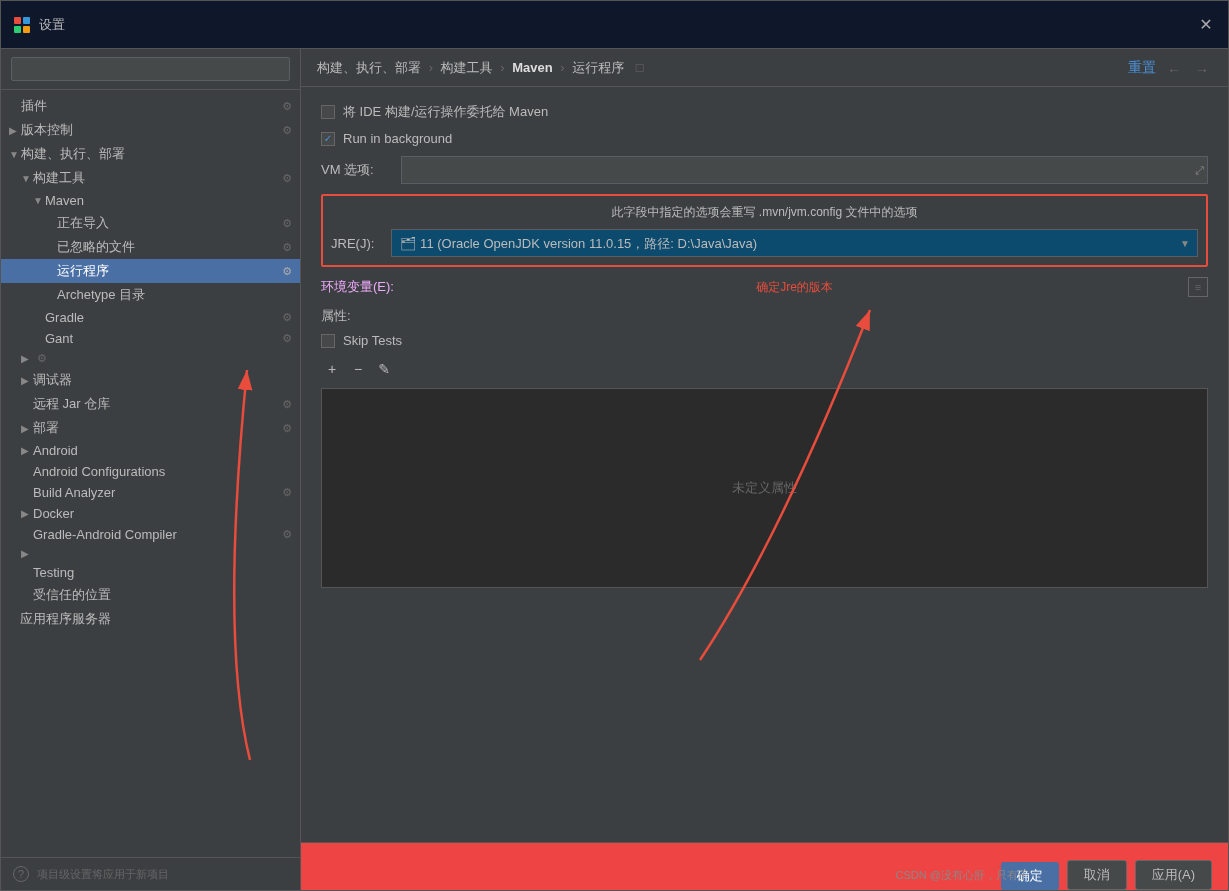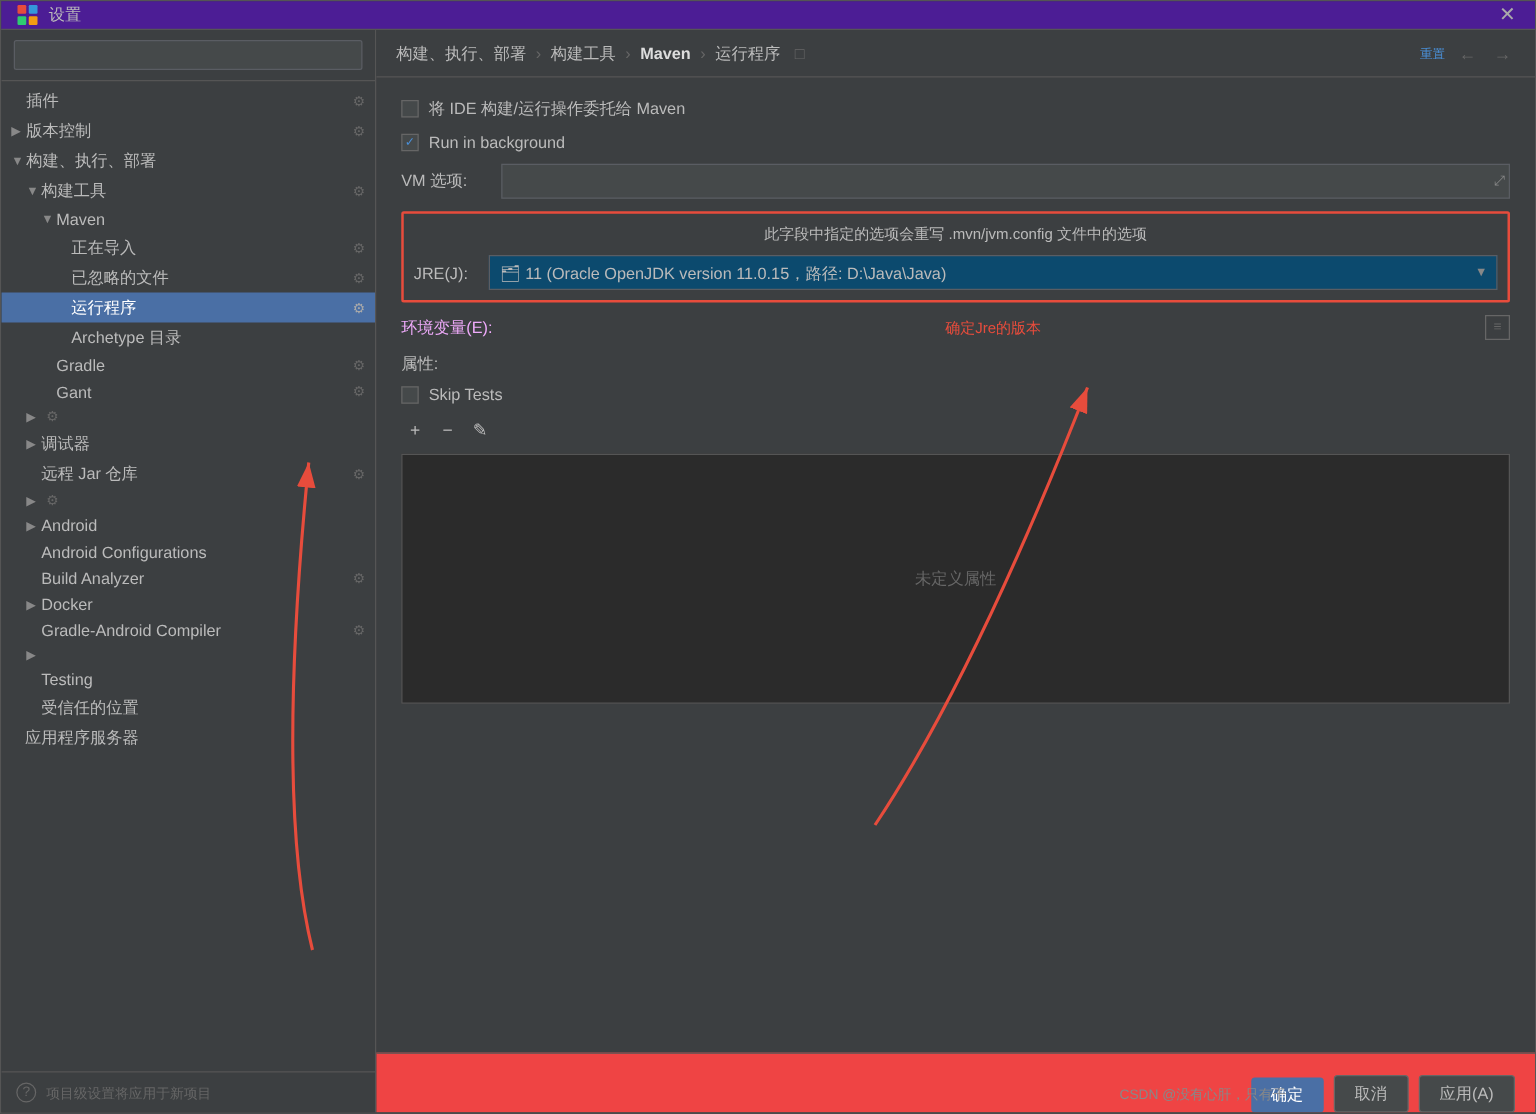--- a/index.html
+++ b/index.html
@@ -17,22 +17,22 @@
     .dialog {
       width: 1229px;
       height: 891px;
       background: #3c3f41;
       display: flex;
       flex-direction: column;
       border: 1px solid #555;
     }
 
     .title-bar {
-      height: 23px;
-      background: #4c1d95;
+      height: 48px;
+      background: #0f172a;
       display: flex;
       align-items: center;
       padding: 0 12px;
       border-bottom: 1px solid #555;
       flex-shrink: 0;
     }
 
     .title-bar-icon {
       width: 18px;
       height: 18px;
@@ -171,21 +171,21 @@
 
     .breadcrumb-actions {
       display: flex;
       align-items: center;
       gap: 8px;
     }
 
     .reset-btn {
       color: #4a90d9;
       cursor: pointer;
-      font-size: 10px;
+      font-size: 14px;
     }
 
     .nav-btn {
       width: 20px;
       height: 20px;
       display: flex;
       align-items: center;
       justify-content: center;
       color: #666;
       cursor: pointer;
@@ -565,20 +565,21 @@
         </div>
 
         <div class="tree-item" style="padding-left:20px;">
           <span class="arrow" style="width:12px;"></span>
           <span class="label">远程 Jar 仓库</span>
           <span class="icon-right">⚙</span>
         </div>
 
         <div class="tree-item" style="padding-left:20px;">
           <span class="arrow">▶</span>
+          <span class="label">部署</span>
           <span class="icon-right">⚙</span>
         </div>
 
         <div class="tree-item" style="padding-left:20px;">
           <span class="arrow">▶</span>
           <span class="label">Android</span>
         </div>
 
         <div class="tree-item" style="padding-left:20px;">
           <span class="arrow" style="width:12px;"></span>

